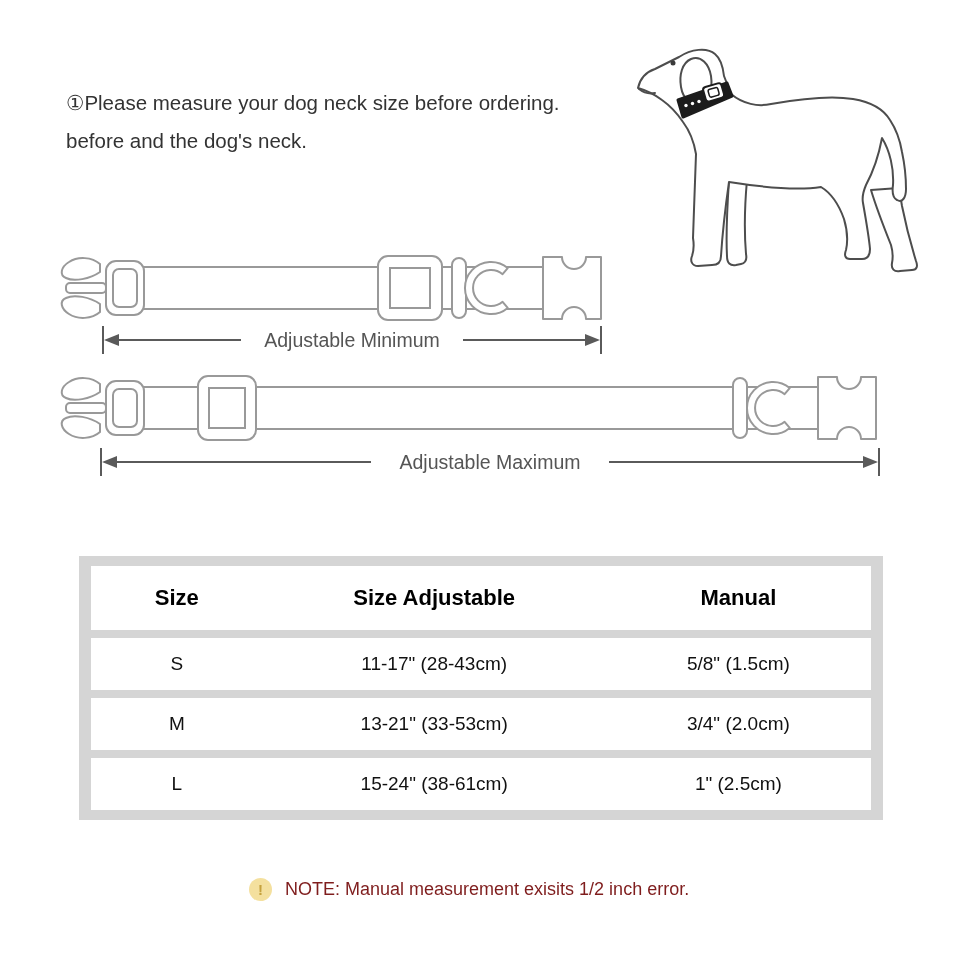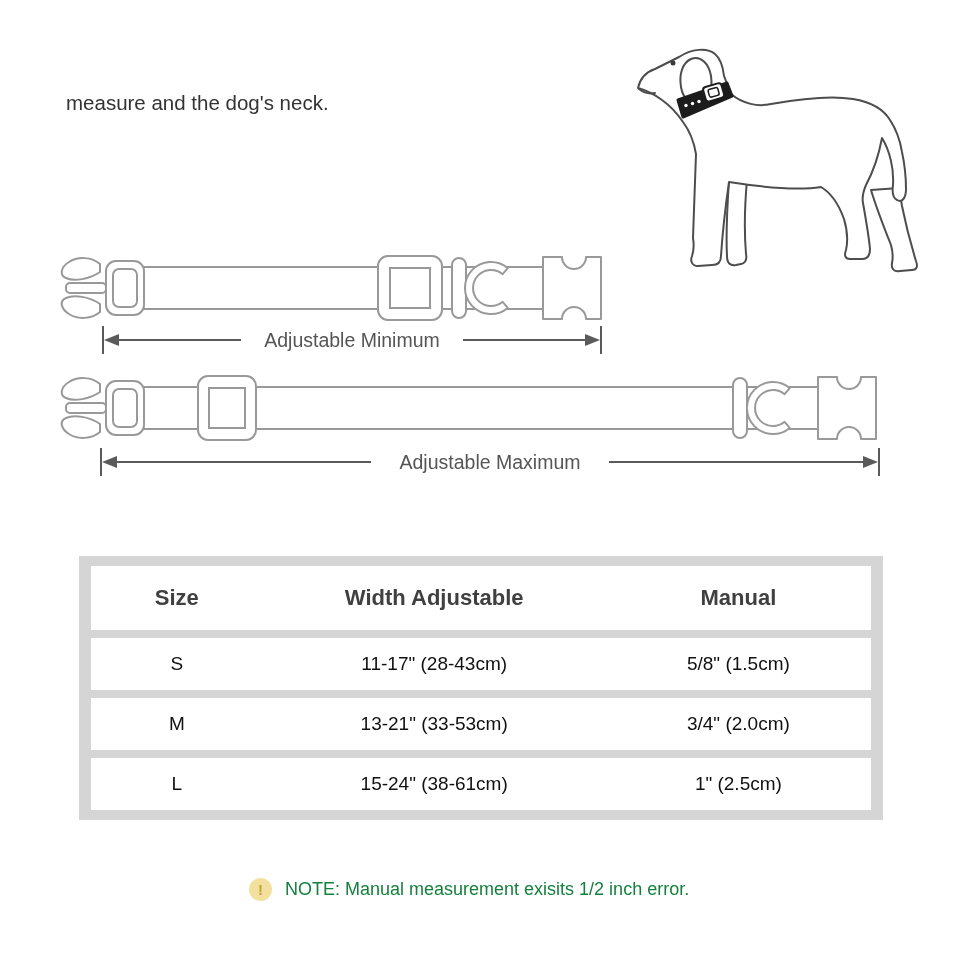--- a/index.html
+++ b/index.html
@@ -21,35 +21,36 @@
   .hw-open{fill:none;stroke:#999999;stroke-width:2;}
   
   .size-table{
     left:79px;top:556px;width:804px;height:264px;background:#d5d5d5;
     box-sizing:border-box;padding:10px 12px;display:flex;flex-direction:column;gap:8px;
   }
   .trow{
     background:#ffffff;display:grid;grid-template-columns:22% 44% 34%;
     align-items:center;text-align:center;
   }
-  .trow.head{height:64px;font-weight:bold;font-size:22px;color:#404040;}
+  .trow.head{height:64px;font-weight:bold;font-size:22px;color:#000000;}
   .trow.body{height:52px;font-size:19px;color:#111;}
   
   .note{left:249px;top:878px;display:flex;align-items:center;gap:13px;}
   .note-icon{
     width:23px;height:23px;border-radius:50%;background:#f4e09e;color:#c6a23e;
     font-weight:bold;font-size:15px;display:flex;align-items:center;justify-content:center;
   }
-  .note-text{font-size:18px;color:#15803d;}
+  .note-text{font-size:18px;color:#7f1d1d;}
 </style>
 </head>
 <body>
 
 <div class="abs instructions">
-  <div class="ins-line">measure and the dog's neck.</div>
+  <div class="ins-line first">①Please measure your dog neck size before ordering.</div>
+  <div class="ins-line">before and the dog's neck.</div>
 </div>
 
 <svg class="abs" style="left:617px;top:30px" width="330" height="250" viewBox="0 0 330 250">
   <g fill="#ffffff" stroke="#4d4d4d" stroke-width="2" stroke-linejoin="round" stroke-linecap="round">
 
     <path d="M 112,150 C 110,180 109,208 110,226 C 110,233 113,236 119,235 L 124,234 C 129,233 130,229 129,224 C 127,200 128,172 130,150 Z"></path>
 
     <path d="M 254,160 C 260,180 268,200 274,215 C 276,222 276,228 275,233 C 274,239 277,242 283,241 L 295,240 C 300,240 301,236 299,231 C 295,218 289,196 285,176 L 282,158 Z"></path>
 
     <path d="M 21,58 C 23,49 29,42 38,39 L 62,27 C 74,19 90,17 98,24 C 104,29 106,37 107,46 L 114,64
@@ -124,21 +125,21 @@
   <polygon class="dim-fill" points="3,18 18,12 18,24"></polygon>
   <polygon class="dim-fill" points="779,18 764,12 764,24"></polygon>
   <line class="dim-stroke" x1="16" y1="18" x2="272" y2="18"></line>
   <line class="dim-stroke" x1="510" y1="18" x2="766" y2="18"></line>
   <text class="dim-text" x="391" y="25" text-anchor="middle">Adjustable Maximum</text>
 </svg>
 
 <div class="abs size-table">
   <div class="trow head">
     <div>Size</div>
-    <div>Width Adjustable</div>
+    <div>Size Adjustable</div>
     <div>Manual</div>
   </div>
   <div class="trow body">
     <div>S</div>
     <div>11-17" (28-43cm)</div>
     <div>5/8" (1.5cm)</div>
   </div>
   <div class="trow body">
     <div>M</div>
     <div>13-21" (33-53cm)</div>

